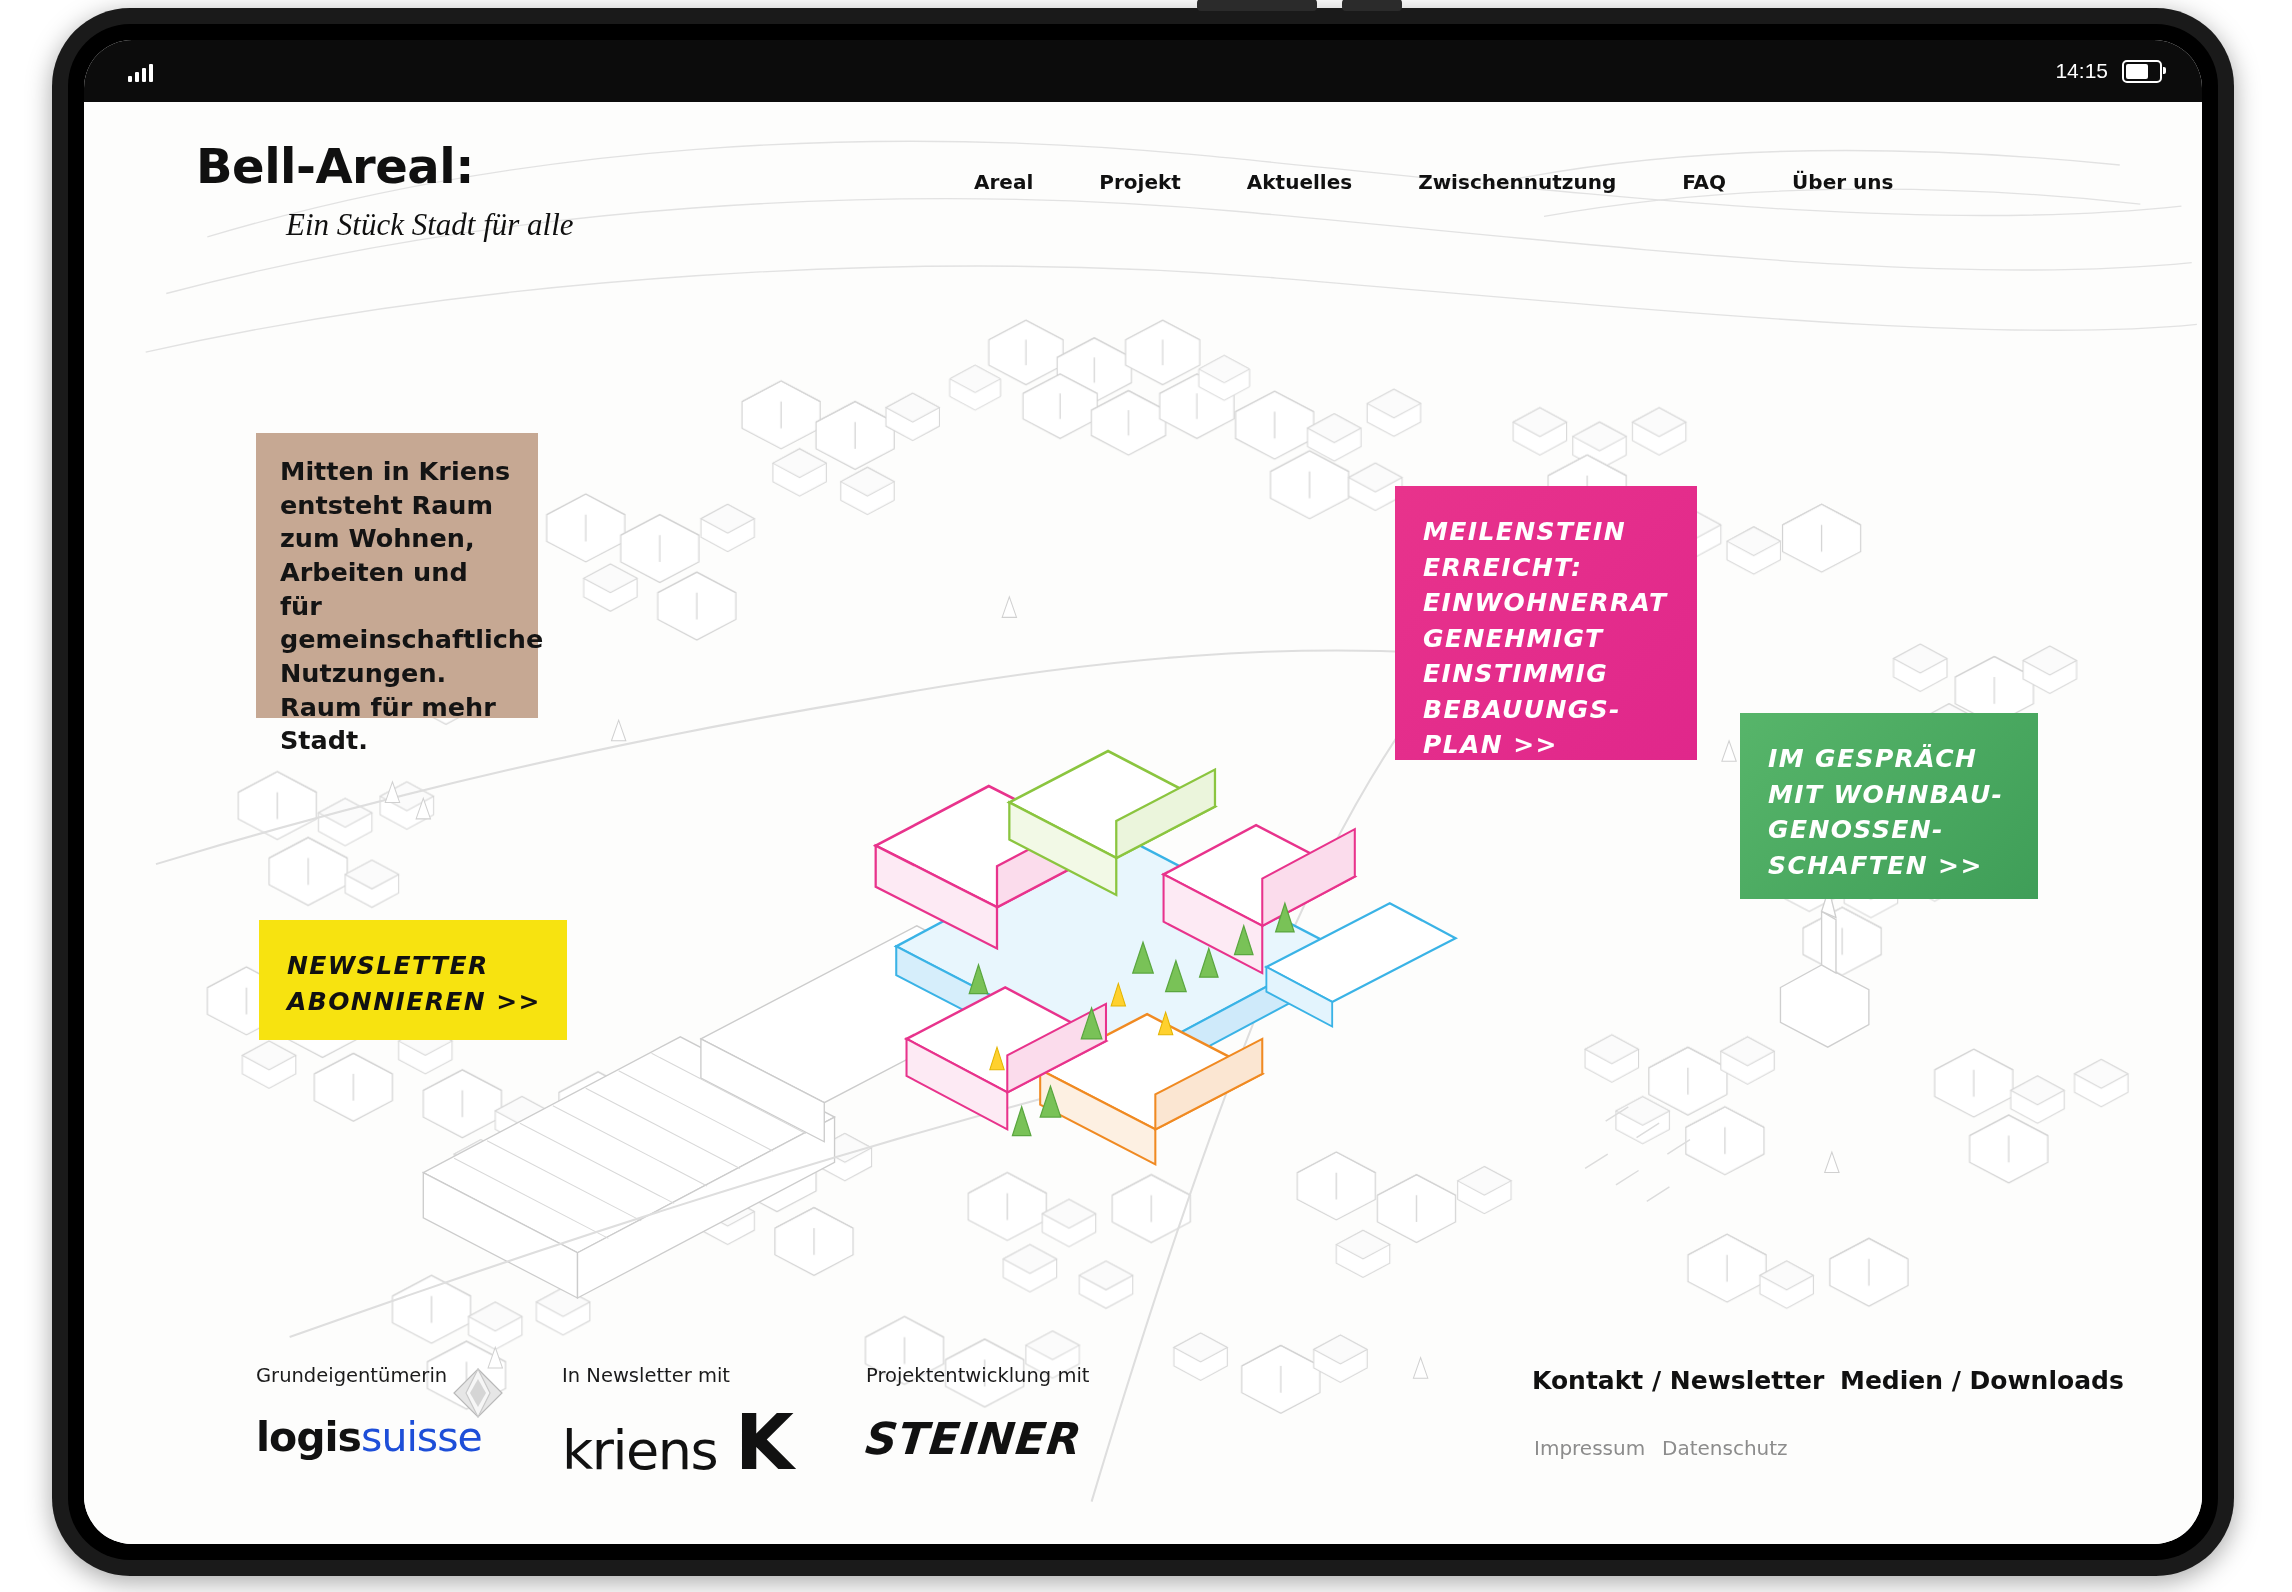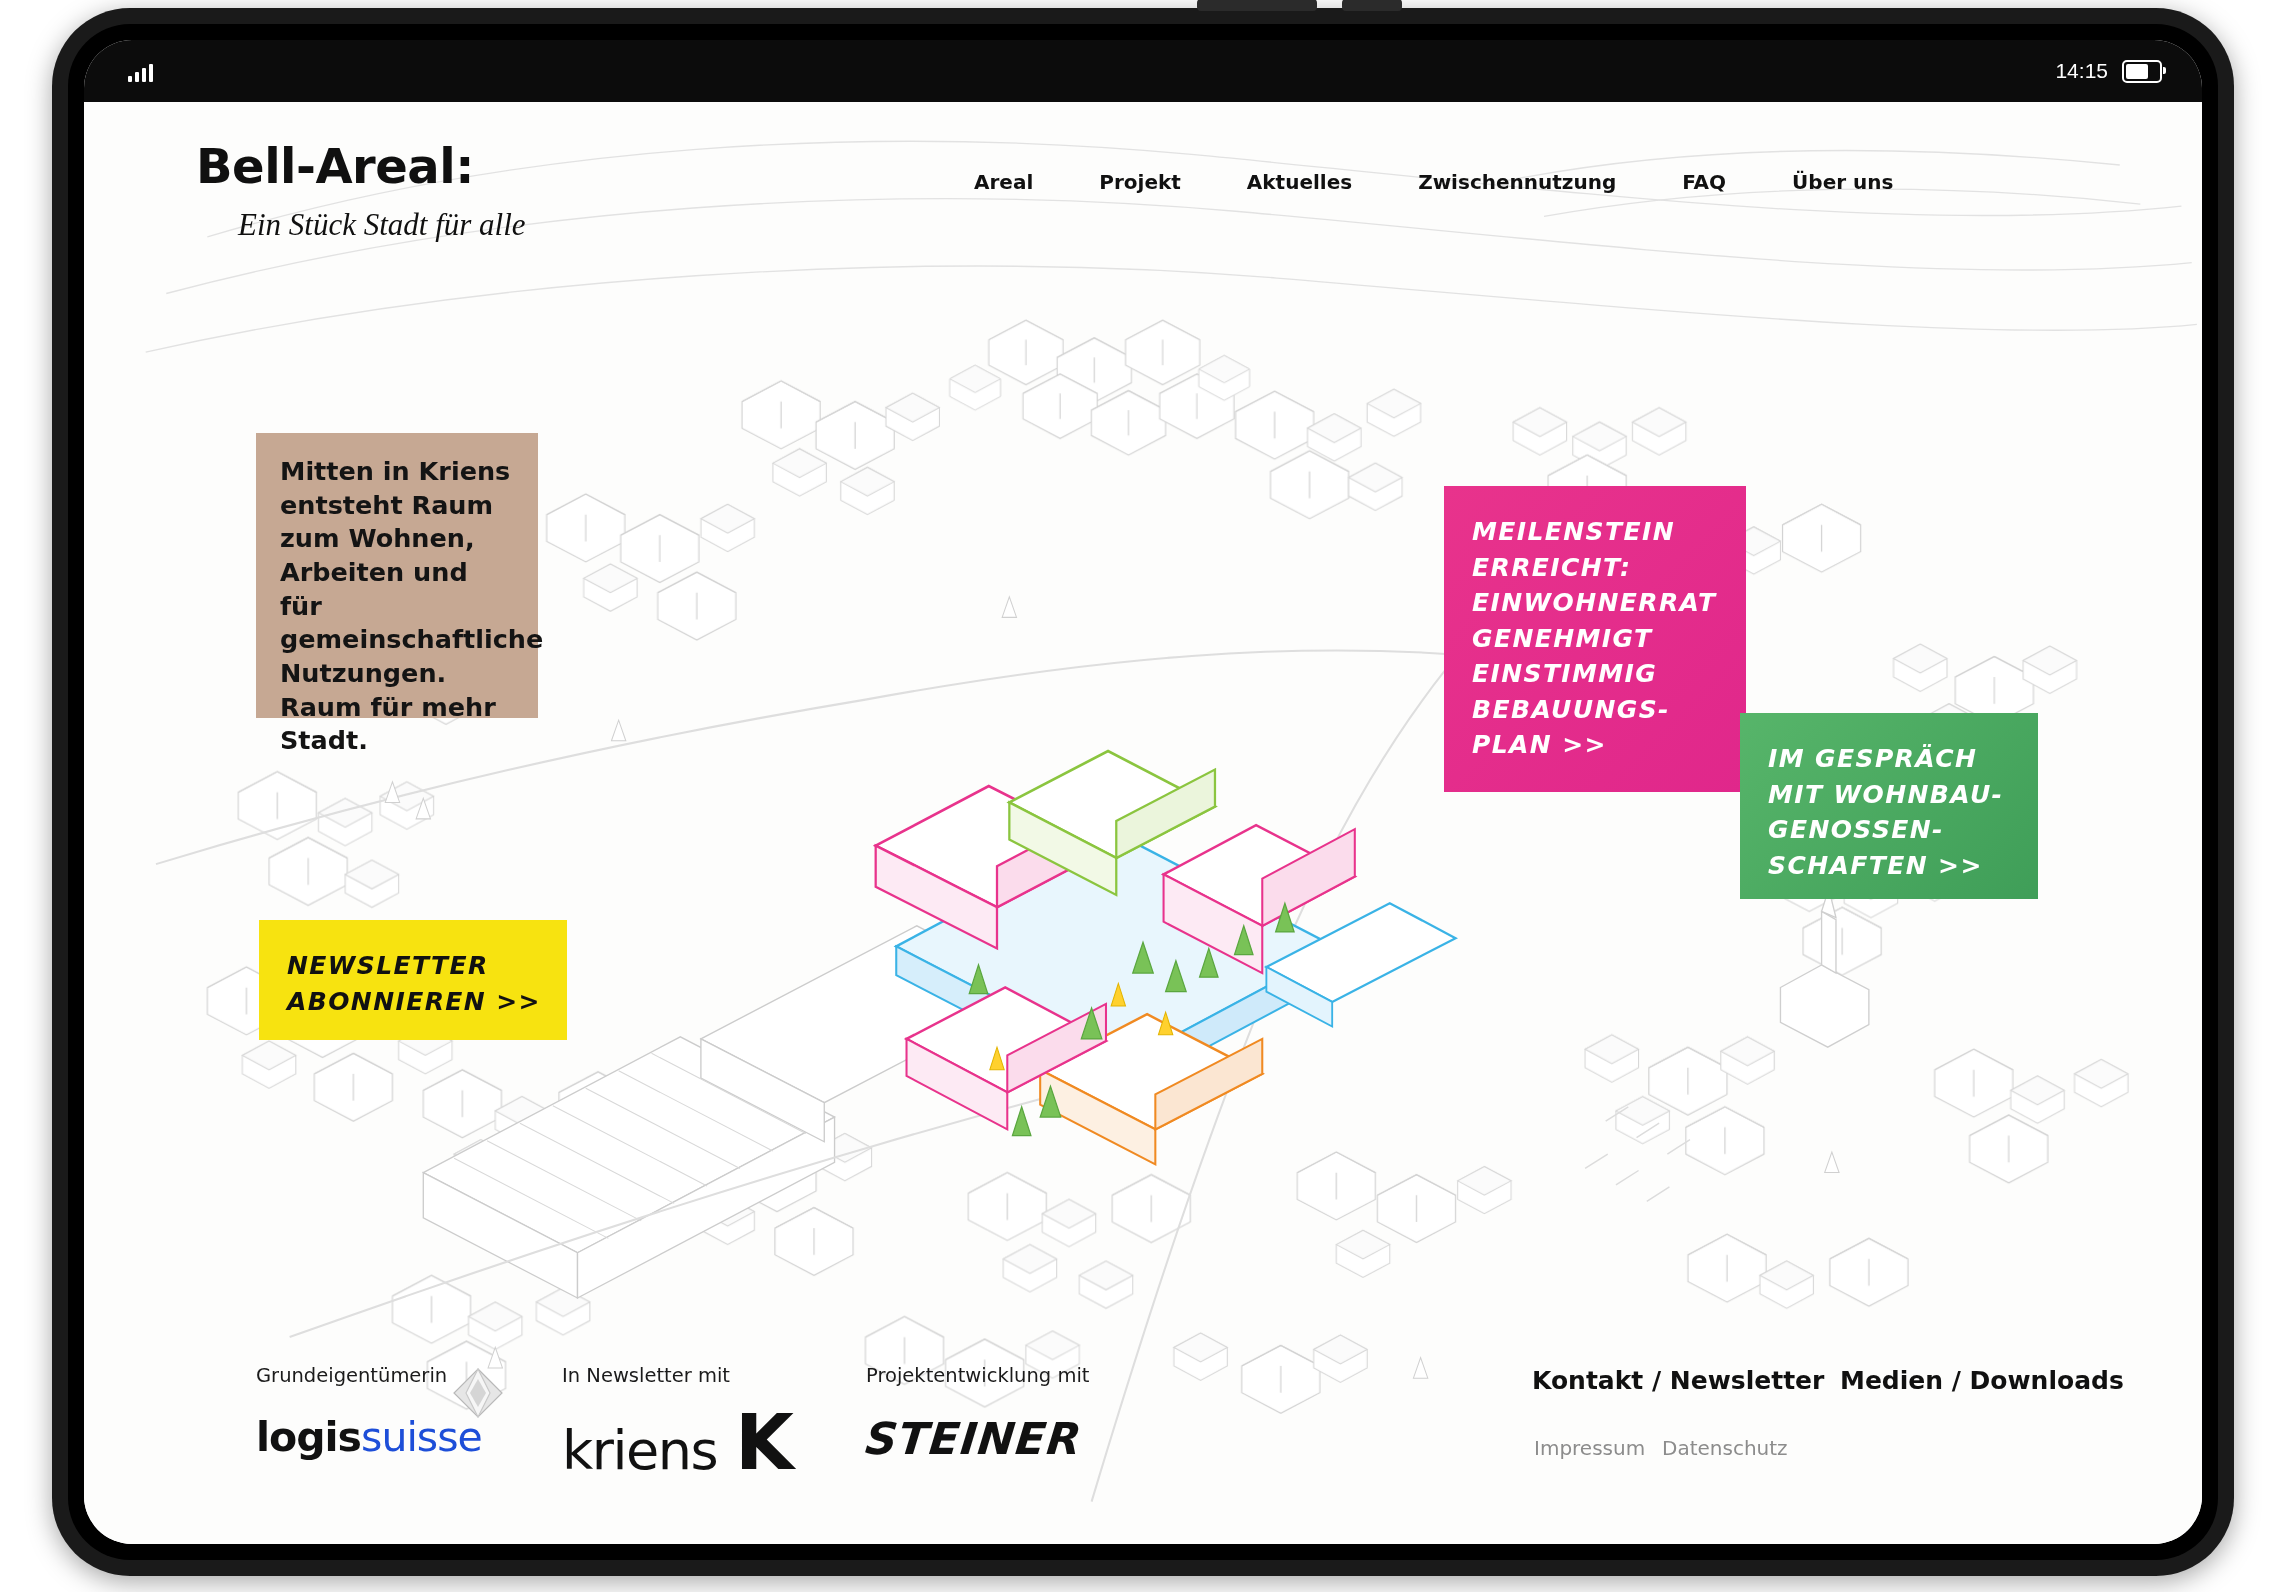--- a/index.html
+++ b/index.html
@@ -173,21 +173,21 @@
     letter-spacing: -0.5px;
     color: #101010;
     line-height: 1;
   }
   #brand-tagline {
     font-family: "Liberation Serif", serif;
     font-style: italic;
     font-size: 31px;
     color: #101010;
     margin-top: 17px;
-    margin-left: 42px;
+    margin-left: 90px;
   }
   #main-nav {
     position: absolute;
     left: 890px;
     top: 62px;
     display: flex;
     gap: 0;
     align-items: baseline;
   }
   #main-nav a {
@@ -233,24 +233,24 @@
     font-weight: bold;
     font-style: italic;
     font-size: 25px;
     line-height: 1.42;
     letter-spacing: 1.4px;
     text-transform: uppercase;
     color: #ffffff;
     cursor: pointer;
   }
   #teaser-pink {
-    left: 1360px;
+    left: 1311px;
     top: 384px;
     width: 302px;
-    height: 306px;
+    height: 274px;
     background: linear-gradient(135deg,#e8338c 0%, #e0278b 100%);
   }
   #teaser-green {
     left: 1656px;
     top: 611px;
     width: 298px;
     height: 186px;
     background: linear-gradient(135deg,#57b56a 0%, #3f9e58 100%);
   }
   #teaser-blue {

